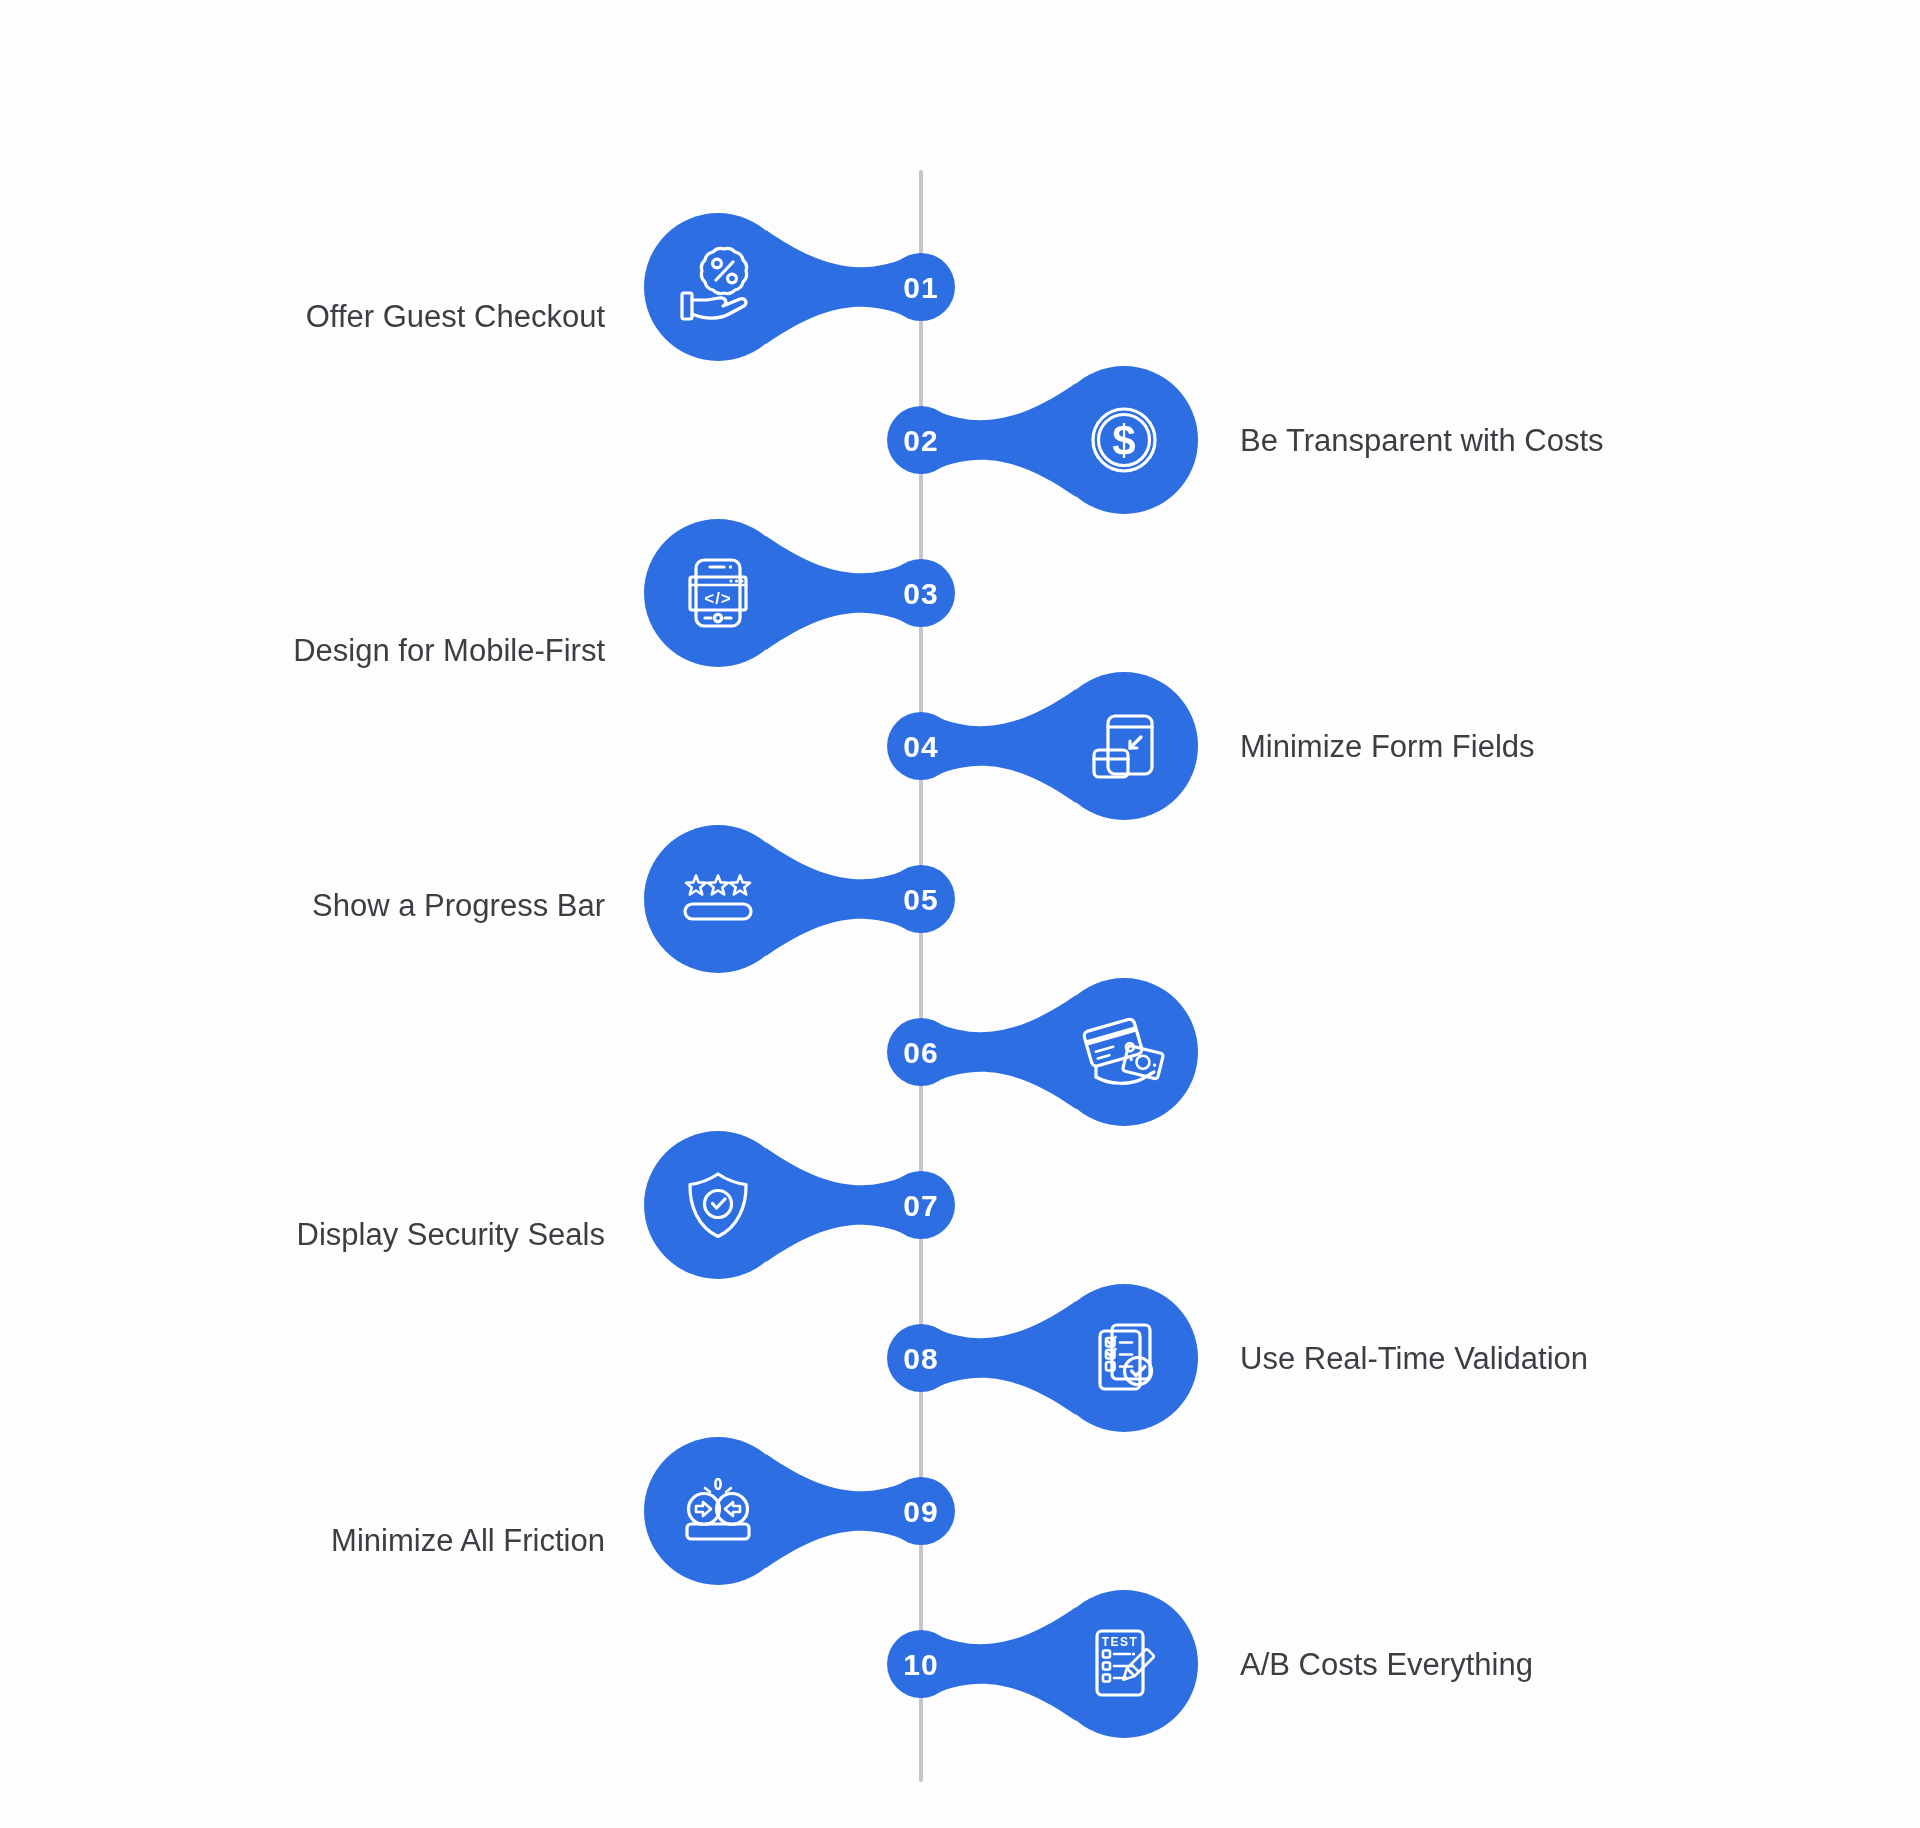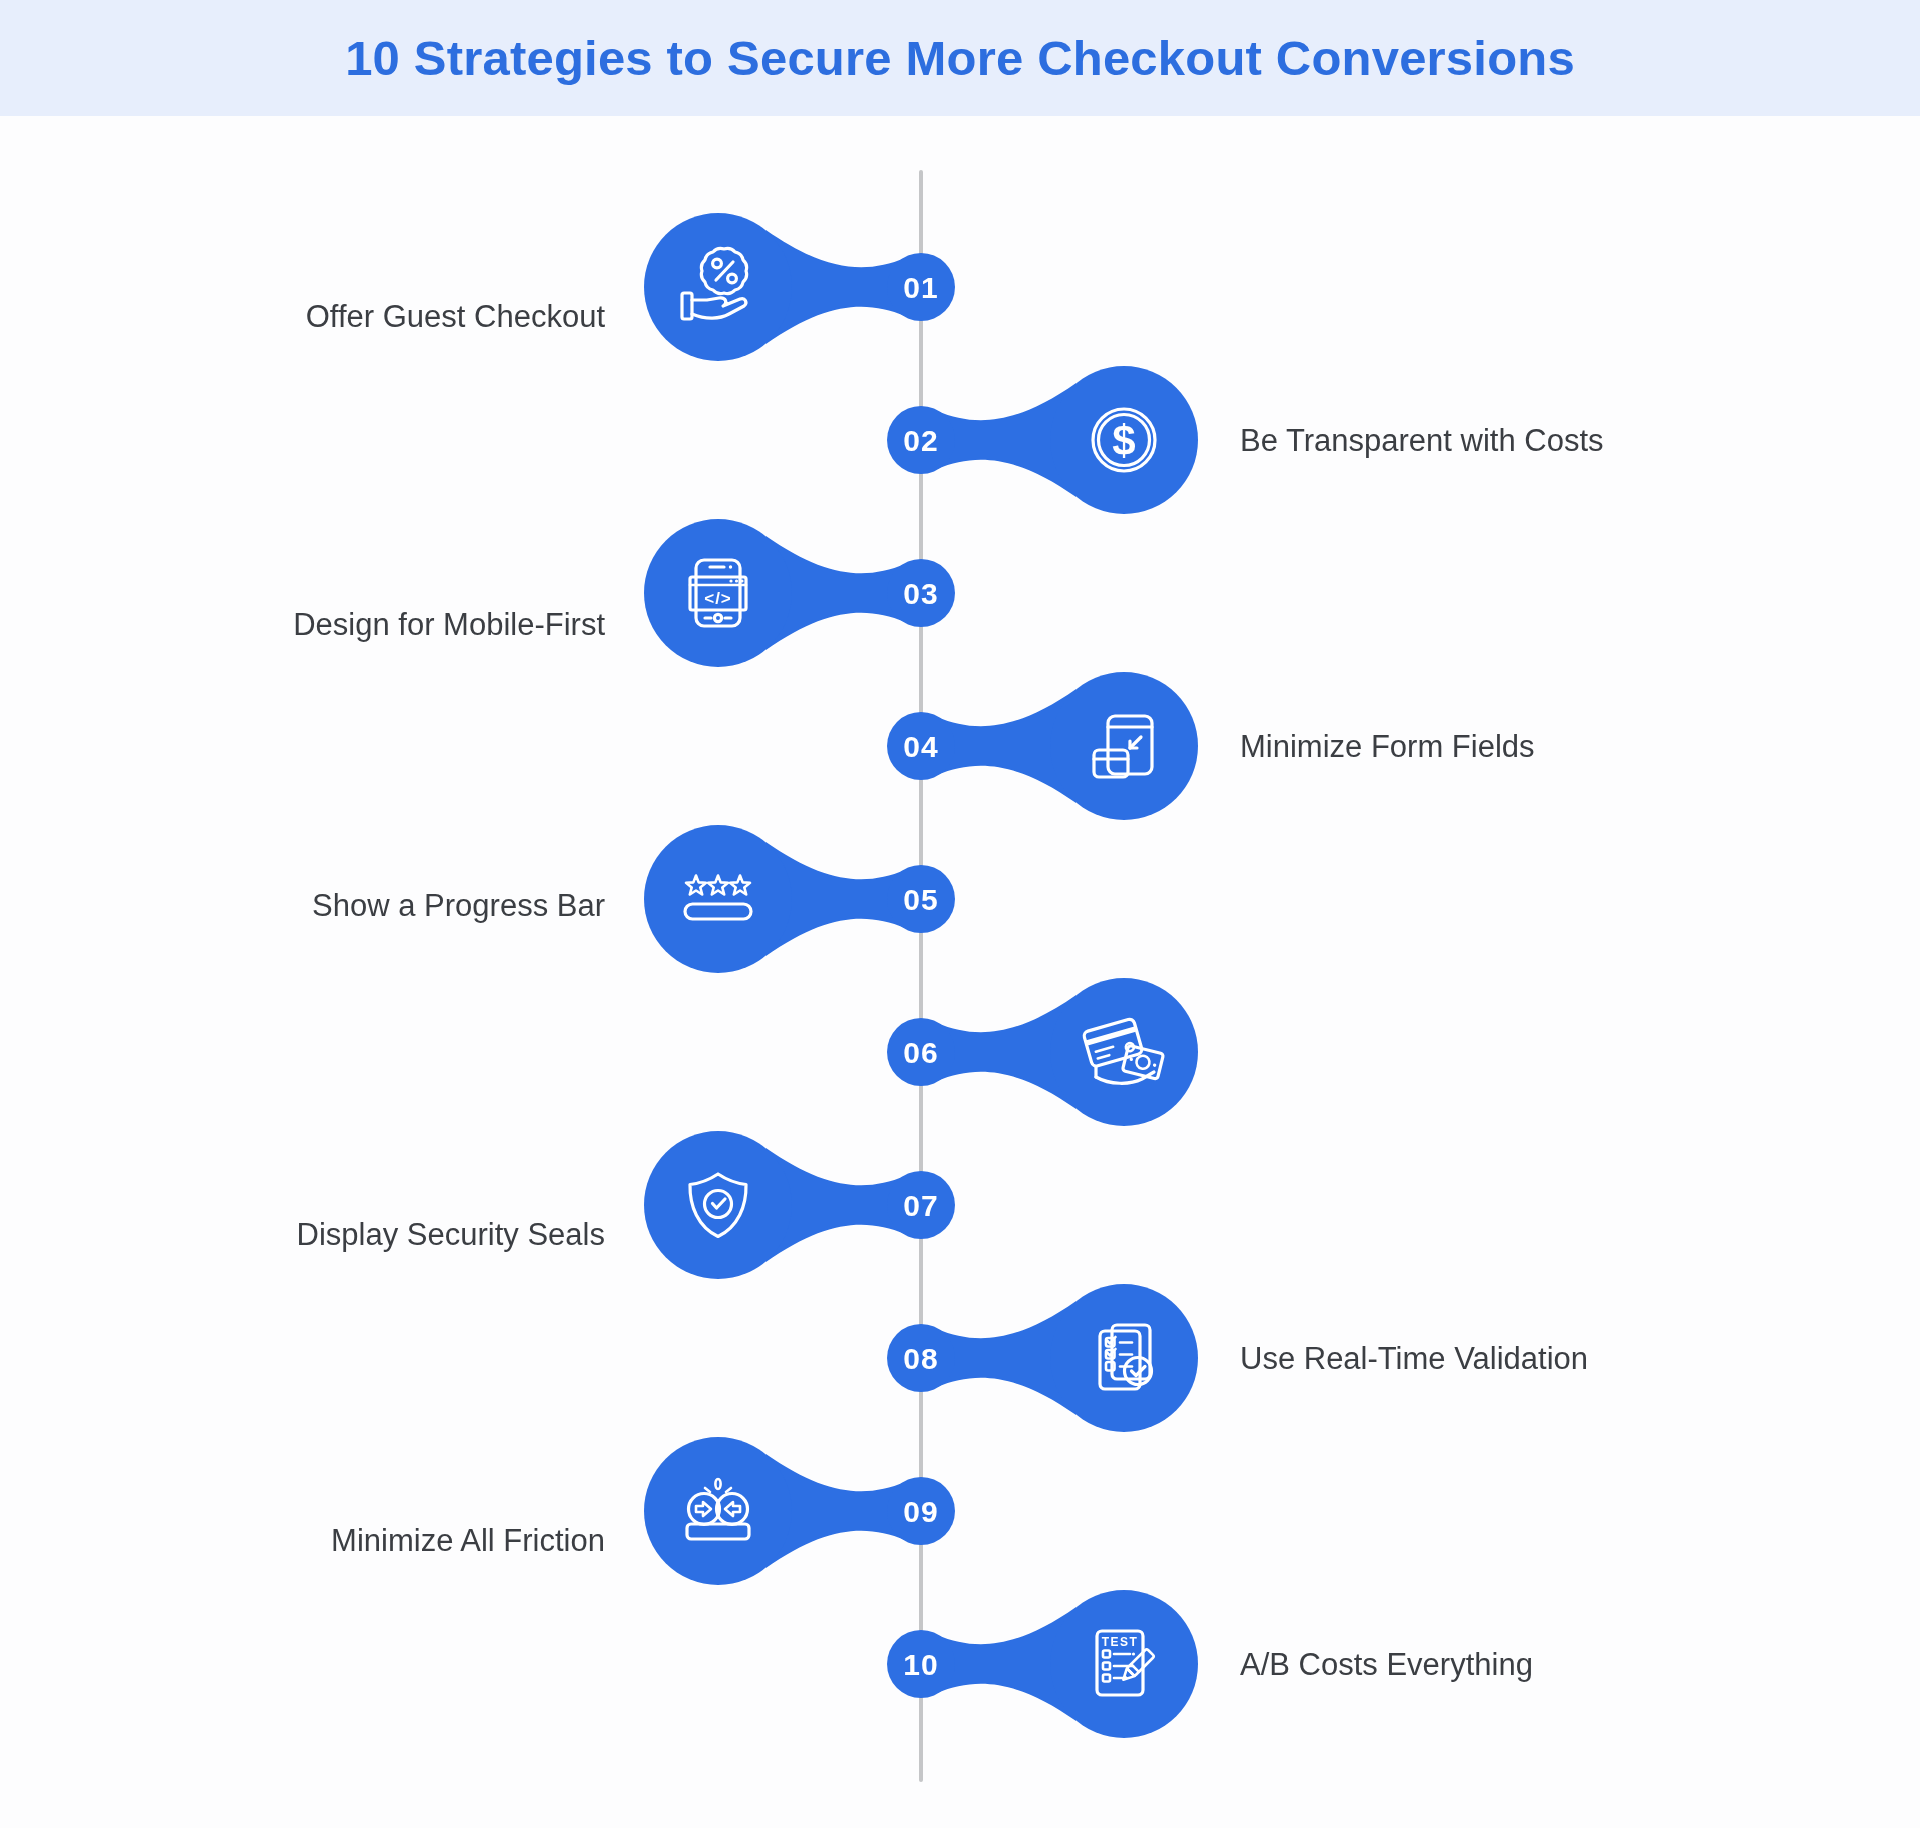--- a/index.html
+++ b/index.html
@@ -50,23 +50,20 @@
     font-size:31px;color:var(--label-gray);white-space:nowrap;
   }
   .label.left{right:1315px;text-align:right;margin-top:29px;}
   .label.right{left:1240px;text-align:center;}
 </style>
 </head>
 <body>
 
 <div class="page">
 
-  <div class="header">
-    <div class="title">10 Strategies to Secure More Checkout Conversions</div>
-  </div>
 
   <div class="timeline-line"></div>
 
   <div class="label left" style="top:266px;">Offer Guest Checkout</div>
   <svg class="node-svg" style="left:628px;top:202px;" viewBox="0 0 330 170">
     <path class="fill-blue" d="M 138 28 C 198 70 238 72 277 56 L 277 114 C 238 98 198 100 138 142 Z"></path>
     <circle class="fill-blue" cx="90" cy="85" r="74"></circle>
     <circle class="fill-blue" cx="293" cy="85" r="34"></circle>
     <g transform="translate(90,85)" class="ic">
       <g transform="translate(6,-16)">
@@ -87,21 +84,21 @@
     <circle class="fill-blue" cx="240" cy="85" r="74"></circle>
     <circle class="fill-blue" cx="37" cy="85" r="34"></circle>
     <g transform="translate(240,85)">
       <circle class="ic" r="31"></circle>
       <circle class="ic" r="25.5"></circle>
       <text class="glyph-dollar" x="0" y="15" text-anchor="middle">$</text>
     </g>
     <text class="num" x="37" y="96" text-anchor="middle">02</text>
   </svg>
 
-  <div class="label left" style="top:574px;text-align:center;">Design for Mobile-First</div>
+  <div class="label left" style="top:600px;text-align:center;">Design for Mobile-First</div>
   <svg class="node-svg" style="left:628px;top:508px;" viewBox="0 0 330 170">
     <path class="fill-blue" d="M 138 28 C 198 70 238 72 277 56 L 277 114 C 238 98 198 100 138 142 Z"></path>
     <circle class="fill-blue" cx="90" cy="85" r="74"></circle>
     <circle class="fill-blue" cx="293" cy="85" r="34"></circle>
     <g transform="translate(90,85)">
       <rect class="ic" x="-22" y="-33" width="44" height="66" rx="8"></rect>
       <line class="ic" x1="-8" y1="-26" x2="6" y2="-26"></line>
       <circle class="dotf" cx="12.5" cy="-26" r="1.7"></circle>
       <rect class="ic fill-blue" x="-28" y="-16" width="56" height="33" rx="2"></rect>
       <line class="ic sw2" x1="-28" y1="-8" x2="28" y2="-8"></line>

